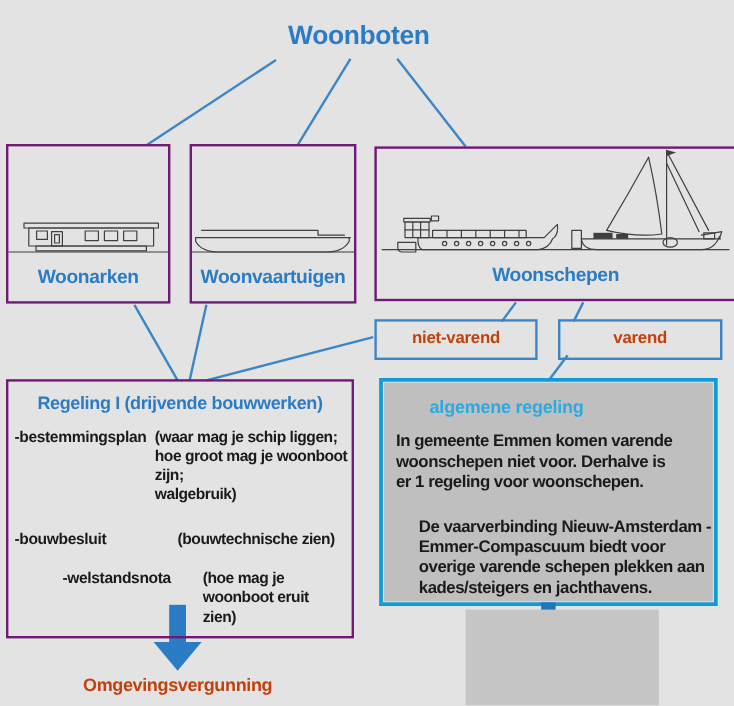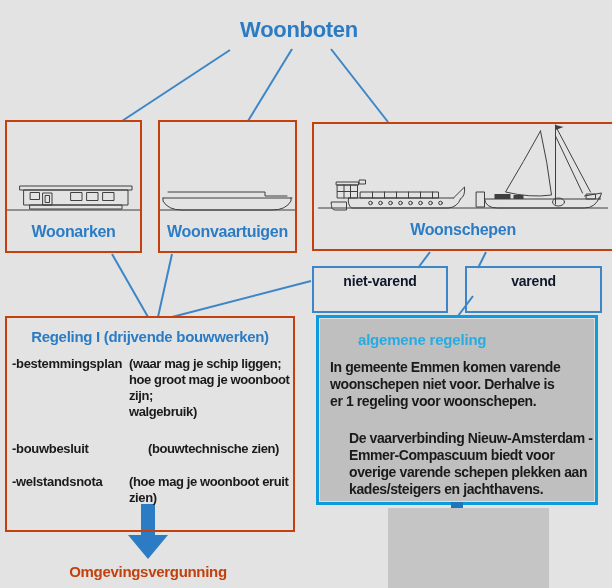--- a/index.html
+++ b/index.html
@@ -8,51 +8,51 @@
     background:#e3e3e3;
     font-family:Liberation Sans, sans-serif;
     color:#1a1a1a;
   }
   .layer{position:absolute;left:0;top:0;width:612px;height:588px;}
   .title{
     position:absolute;top:17px;left:0;width:598px;margin:0;
     text-align:center;font-size:22px;font-weight:bold;color:#2b7cc4;
     letter-spacing:-0.3px;
   }
-  .box{position:absolute;border:2px solid #c2410c;box-sizing:border-box;background:transparent;}
+  .box{position:absolute;border:2px solid #701a75;box-sizing:border-box;background:transparent;}
   .art{position:absolute;left:0;top:0;width:100%;height:100%;}
   .cat-label{
     position:absolute;left:0;right:0;bottom:10px;text-align:center;
     font-size:16px;font-weight:bold;color:#2b7cc4;letter-spacing:-0.3px;
   }
   #box-woonarken{left:5px;top:120px;width:137px;height:133px;}
   #box-woonvaartuigen{left:158px;top:120px;width:139px;height:133px;}
   #box-woonschepen{left:312px;top:122px;width:302px;height:129px;}
   .small-box{
     position:absolute;border:2px solid #3c86c8;box-sizing:border-box;
-    height:47px;line-height:26px;text-align:center;
-    font-size:14px;font-weight:bold;color:#0f172a;letter-spacing:-0.2px;
+    height:34px;line-height:26px;text-align:center;
+    font-size:14px;font-weight:bold;color:#c2410c;letter-spacing:-0.2px;
   }
   #box-nietvarend{left:312px;top:266px;width:136px;}
   #box-varend{left:465px;top:266px;width:137px;}
   #regeling-box{left:5px;top:316px;width:290px;height:216px;}
   .regeling-title{
     position:absolute;top:10px;left:0;right:0;text-align:center;
     font-size:15px;font-weight:bold;color:#2b7cc4;letter-spacing:-0.3px;
   }
   .r-row{position:absolute;left:0;right:0;display:flex;}
   .r-row .term{
     width:117px;padding-left:5px;font-size:13px;font-weight:bold;
     letter-spacing:-0.3px;line-height:16px;flex:none;
   }
   .r-row .desc{
     flex:1;font-size:13px;font-weight:bold;letter-spacing:-0.4px;
     line-height:16px;white-space:pre-line;
   }
-  #row-0{top:38px;} #row-1{top:123px;gap:19px;} #row-2{top:156px;}
+  #row-0{top:38px;} #row-1{top:123px;gap:19px;} #row-2{top:156px;padding-left:40px;}
   .result-label{
     position:absolute;left:0;top:563px;width:296px;text-align:center;
     font-size:15px;font-weight:bold;color:#c2410c;letter-spacing:-0.3px;
   }
   #algemene-box{
     position:absolute;left:316px;top:315px;width:282px;height:190px;
     box-sizing:border-box;border:3px solid #0c9bdb;background:#bfbfbf;
     box-shadow:inset 0 0 0 1px #dedede;
   }
   .alg-title{

